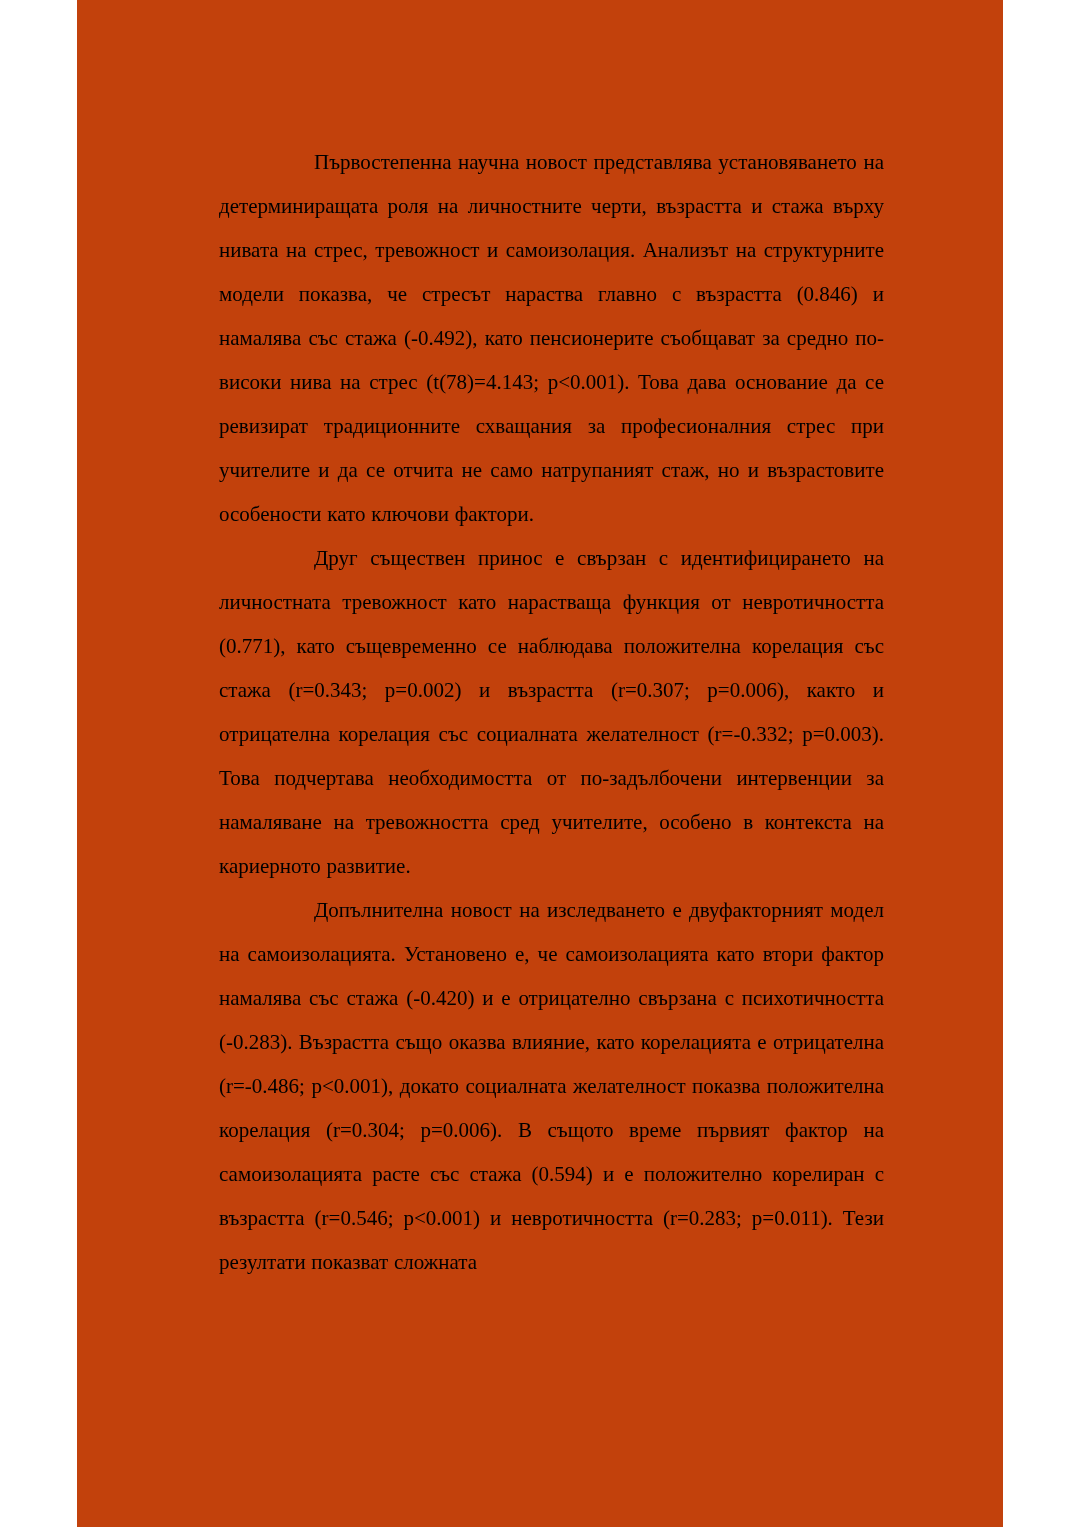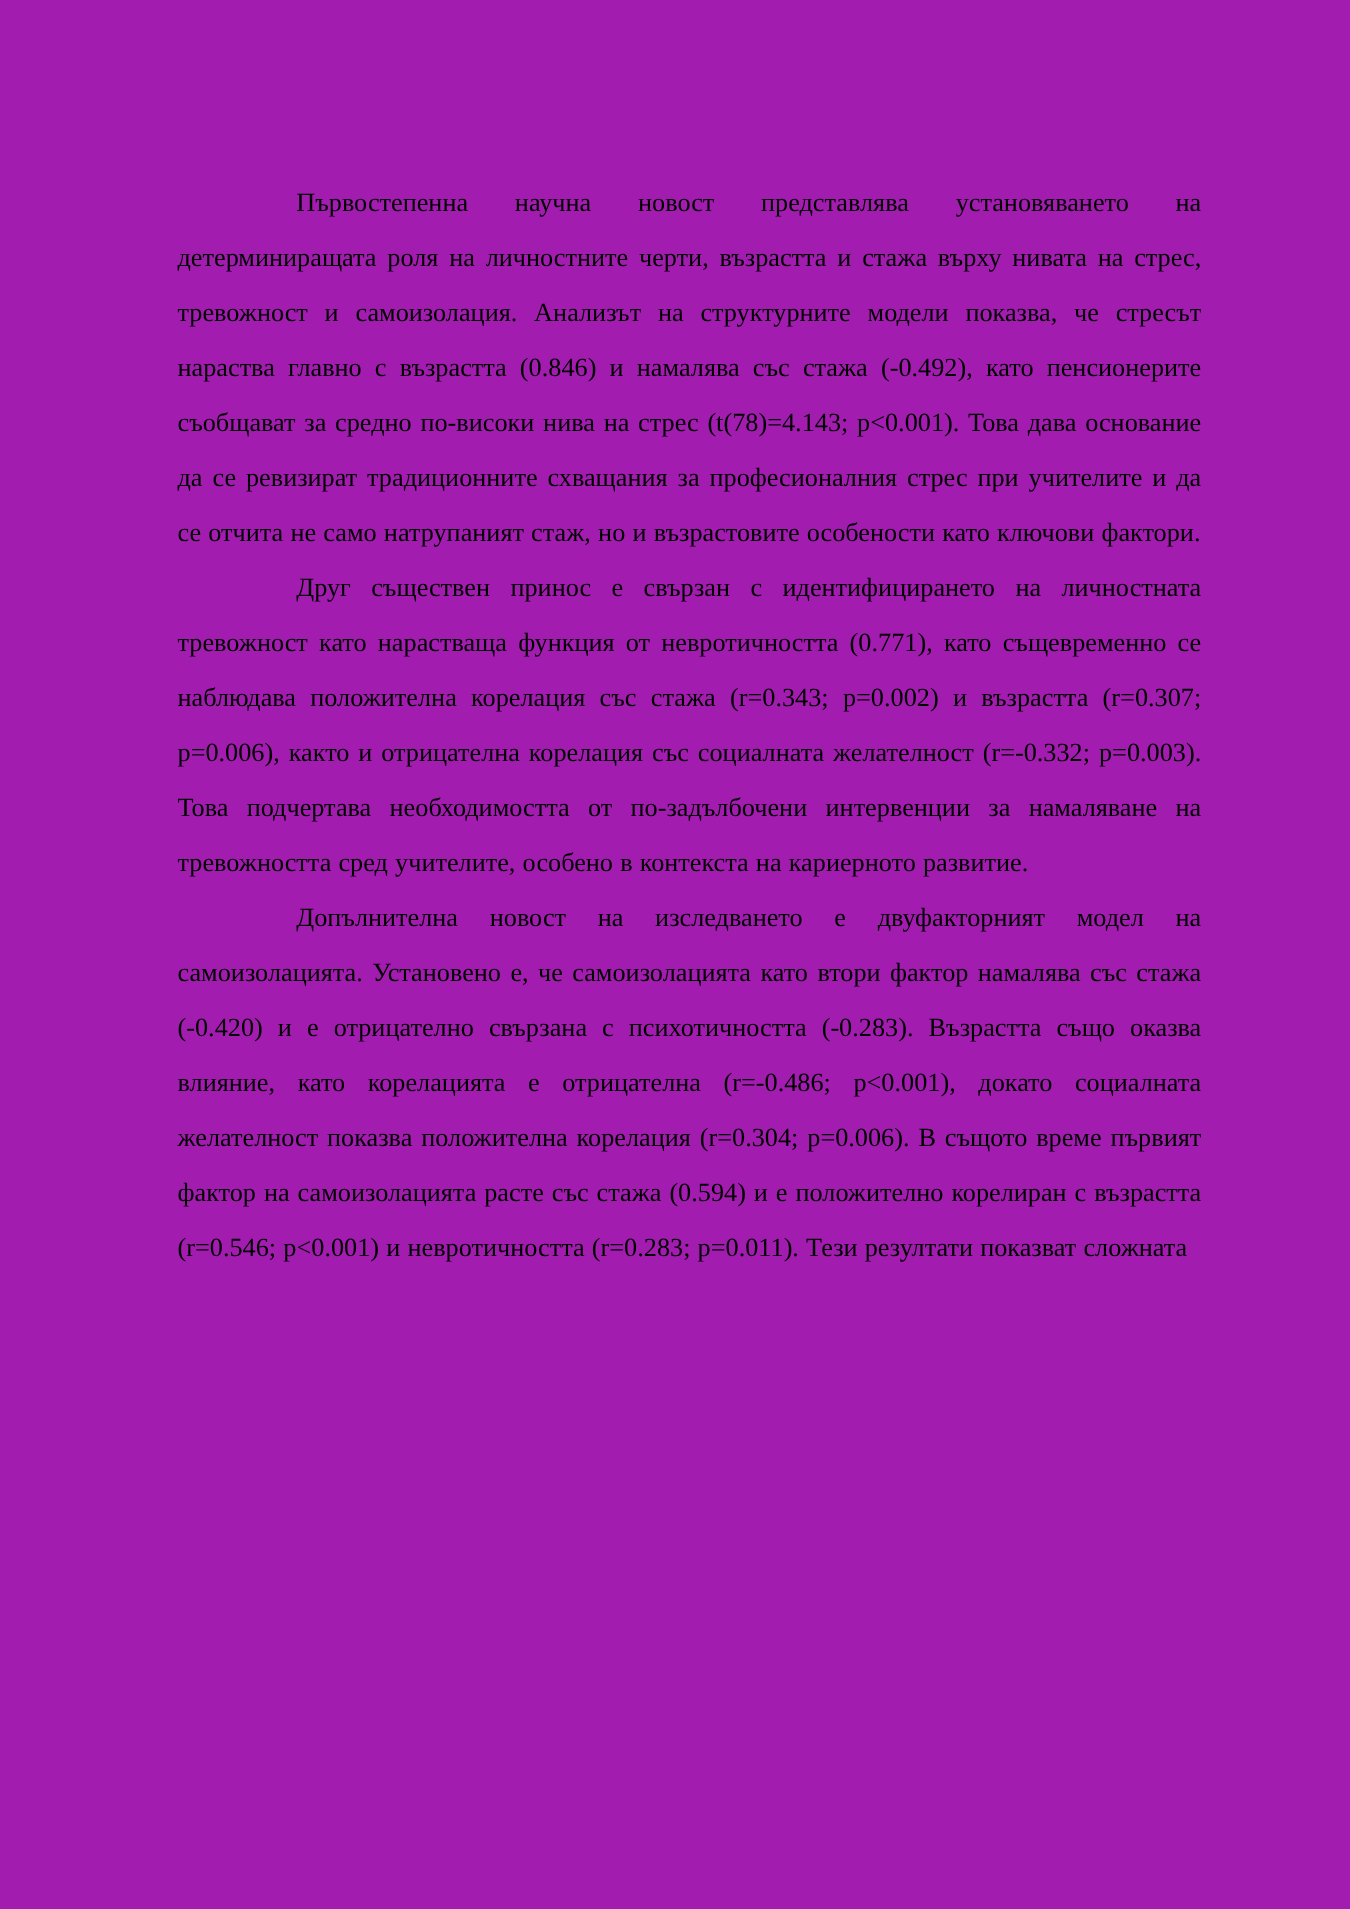--- a/index.html
+++ b/index.html
@@ -2,24 +2,24 @@
 <html lang="bg"><head>
 <meta charset="utf-8">
 <style>
   html, body {
     margin: 0;
     padding: 0;
     background: #ffffff;
   }
   .page {
     position: relative;
-    width: 1080px;
+    width: 926px;
     height: 1527px;
     margin: 0 auto;
-    background: #a21caf;
+    background: #c2410c;
     box-sizing: border-box;
     padding: 140px 119px 0 142px;
     overflow: hidden;
   }
   .doc-body {
     color: #000000;
     font-family: "Liberation Serif", "DejaVu Serif", serif;
     font-size: 21px;
     line-height: 44px;
   }

